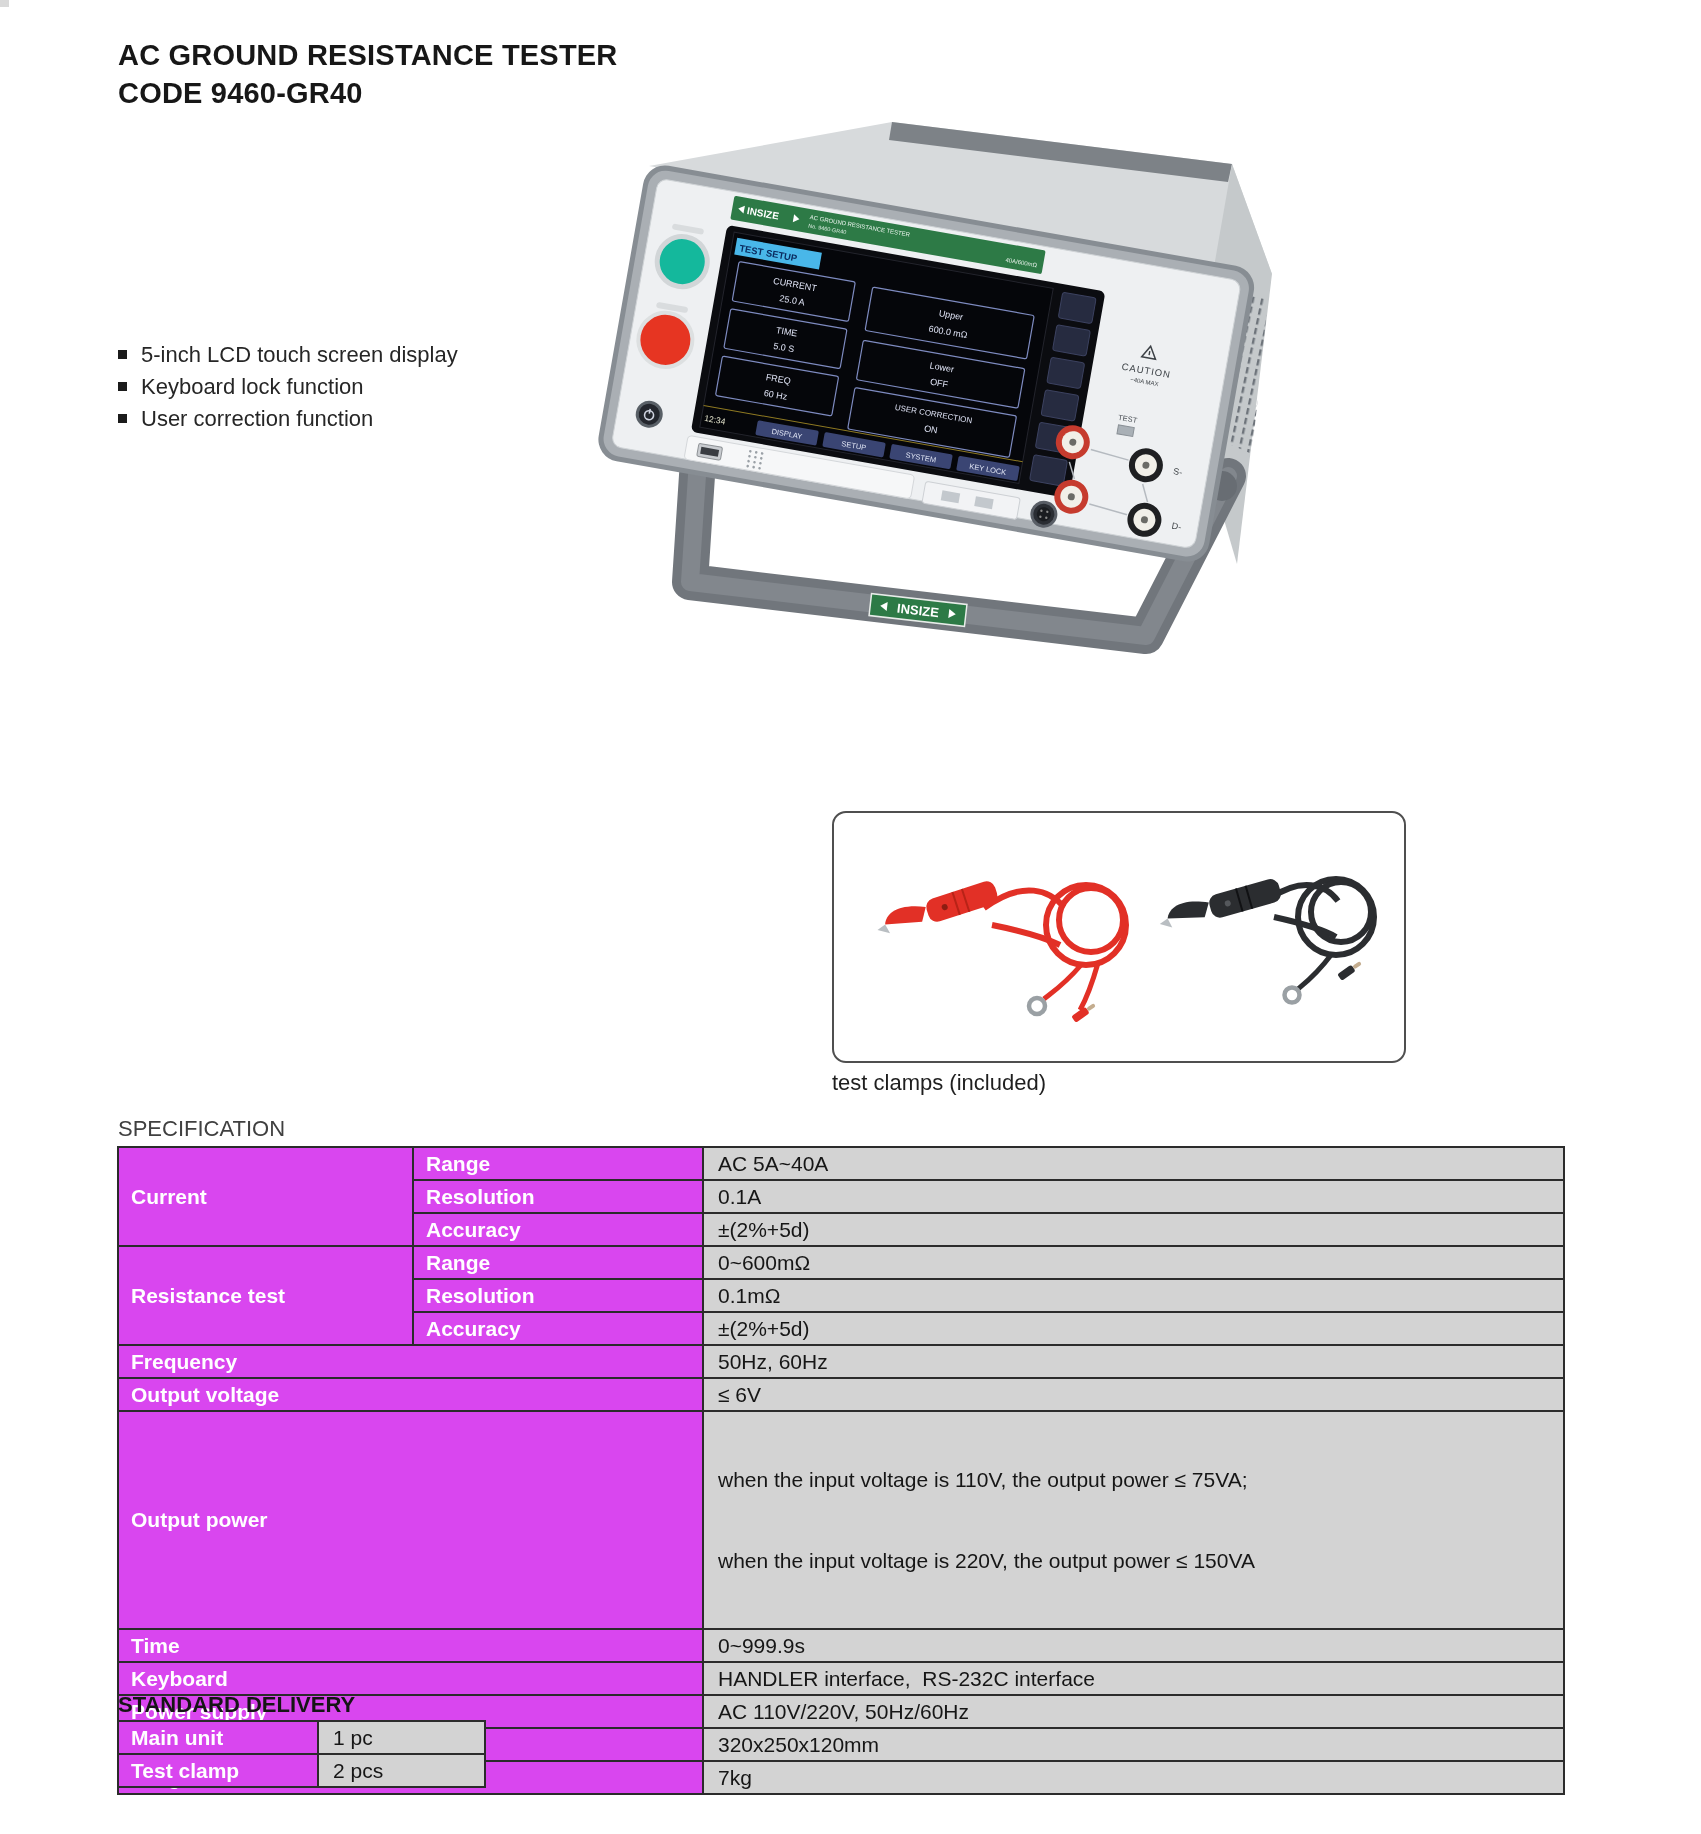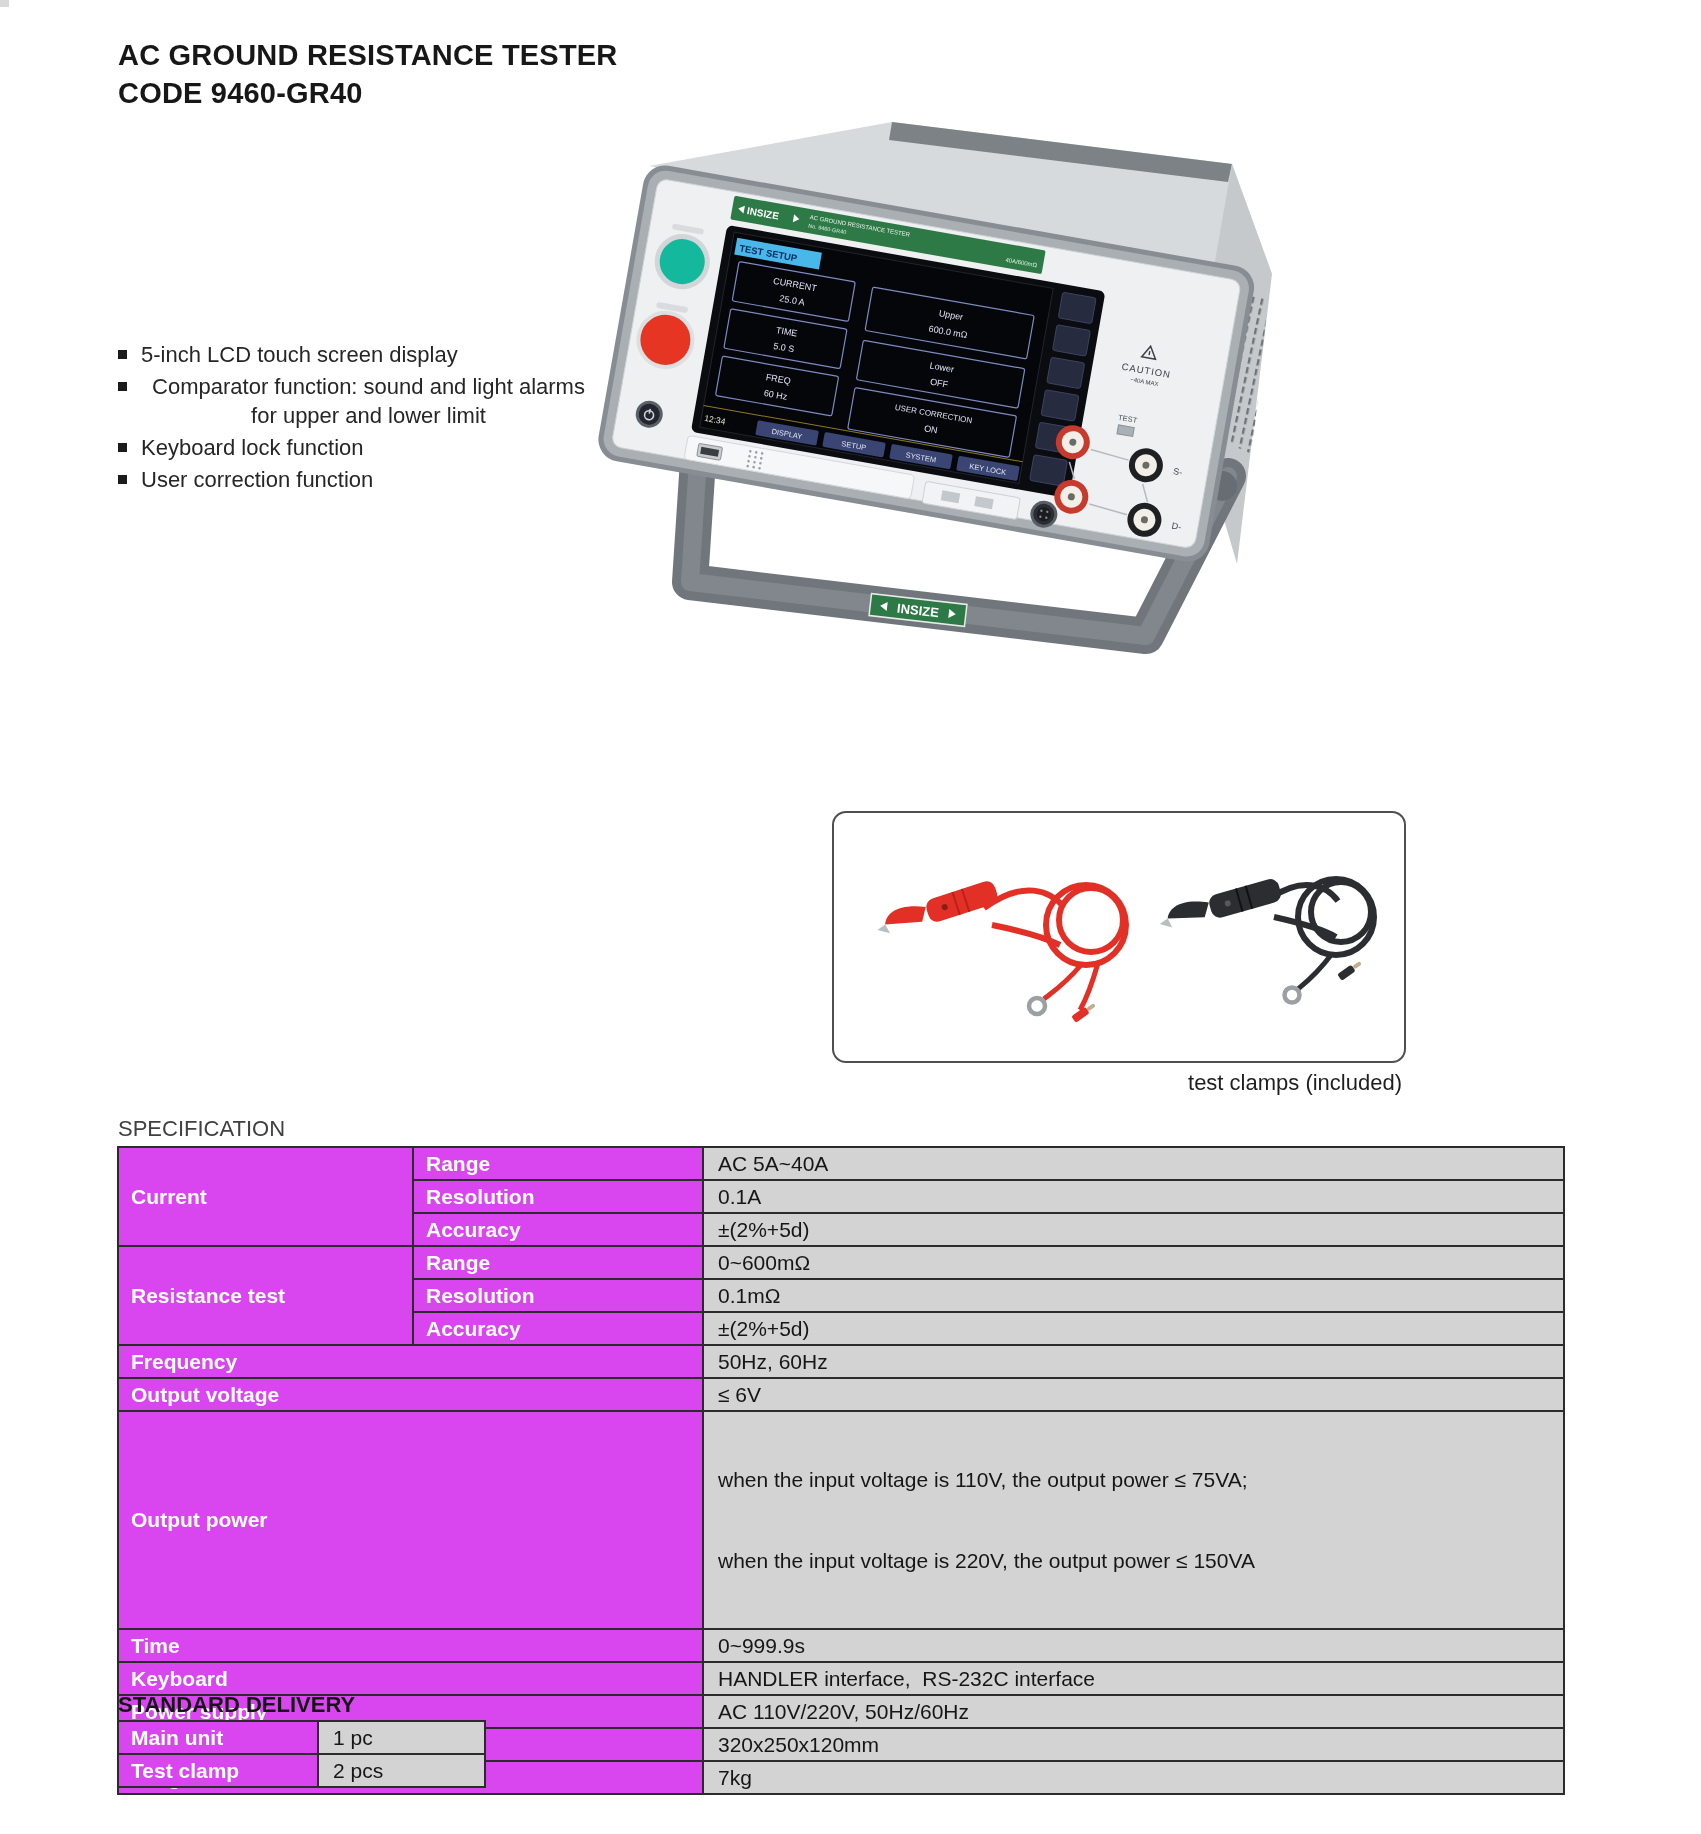--- a/index.html
+++ b/index.html
@@ -9,21 +9,21 @@
   
   .title{left:118px;top:36px;font-size:29px;font-weight:bold;line-height:38px;letter-spacing:.2px;color:#171717;}
 
   
   .features{left:118px;top:340px;width:478px;}
   .feat{display:flex;align-items:flex-start;margin-bottom:3px;font-size:22px;line-height:29px;color:#262626;text-align:center;}
   .feat .sq{flex:0 0 9px;width:9px;height:9px;background:#1b1b1b;margin:10px 14px 0 0;}
 
   
   .clampbox{left:832px;top:811px;width:570px;height:248px;background:#fff;border:2px solid #4f4f4f;border-radius:14px;}
-  .caption{left:832px;top:1070px;width:570px;text-align:right;font-size:22px;color:#1f1f1f;}
+  .caption{left:832px;top:1070px;width:570px;text-align:left;font-size:22px;color:#1f1f1f;}
 
   
   .h-spec{left:118px;top:1116px;font-size:22px;font-weight:normal;color:#404040;}
   .h-del {left:118px;top:1692px;font-size:22px;font-weight:bold;color:#151515;}
 
   
   table.ctab{border-collapse:separate;border-spacing:0;table-layout:fixed;border-left:2px solid #2b2b2b;border-top:2px solid #2b2b2b;}
   table.ctab td{border-right:2px solid #2b2b2b;border-bottom:2px solid #2b2b2b;font-size:21px;height:31px;vertical-align:middle;overflow:hidden;}
   td.g{background:#d946ef;color:#ffffff;font-weight:bold;padding:0 6px 0 12px;}
   td.grp{border-right-color:#f2f2f2;}
@@ -44,24 +44,20 @@
 
 <div class="abs title">
   <div>AC GROUND RESISTANCE TESTER</div>
   <div>CODE 9460-GR40</div>
 </div>
 
 <div class="abs features">
   <div class="feat">
       <span class="sq"></span>
       <span>5-inch LCD touch screen display</span>
-    </div>
-  <div class="feat">
-      <span class="sq"></span>
-      <span>Comparator function: sound and light alarms for upper and lower limit</span>
     </div>
   <div class="feat">
       <span class="sq"></span>
       <span>Keyboard lock function</span>
     </div>
   <div class="feat">
       <span class="sq"></span>
       <span>User correction function</span>
     </div>
 </div>

